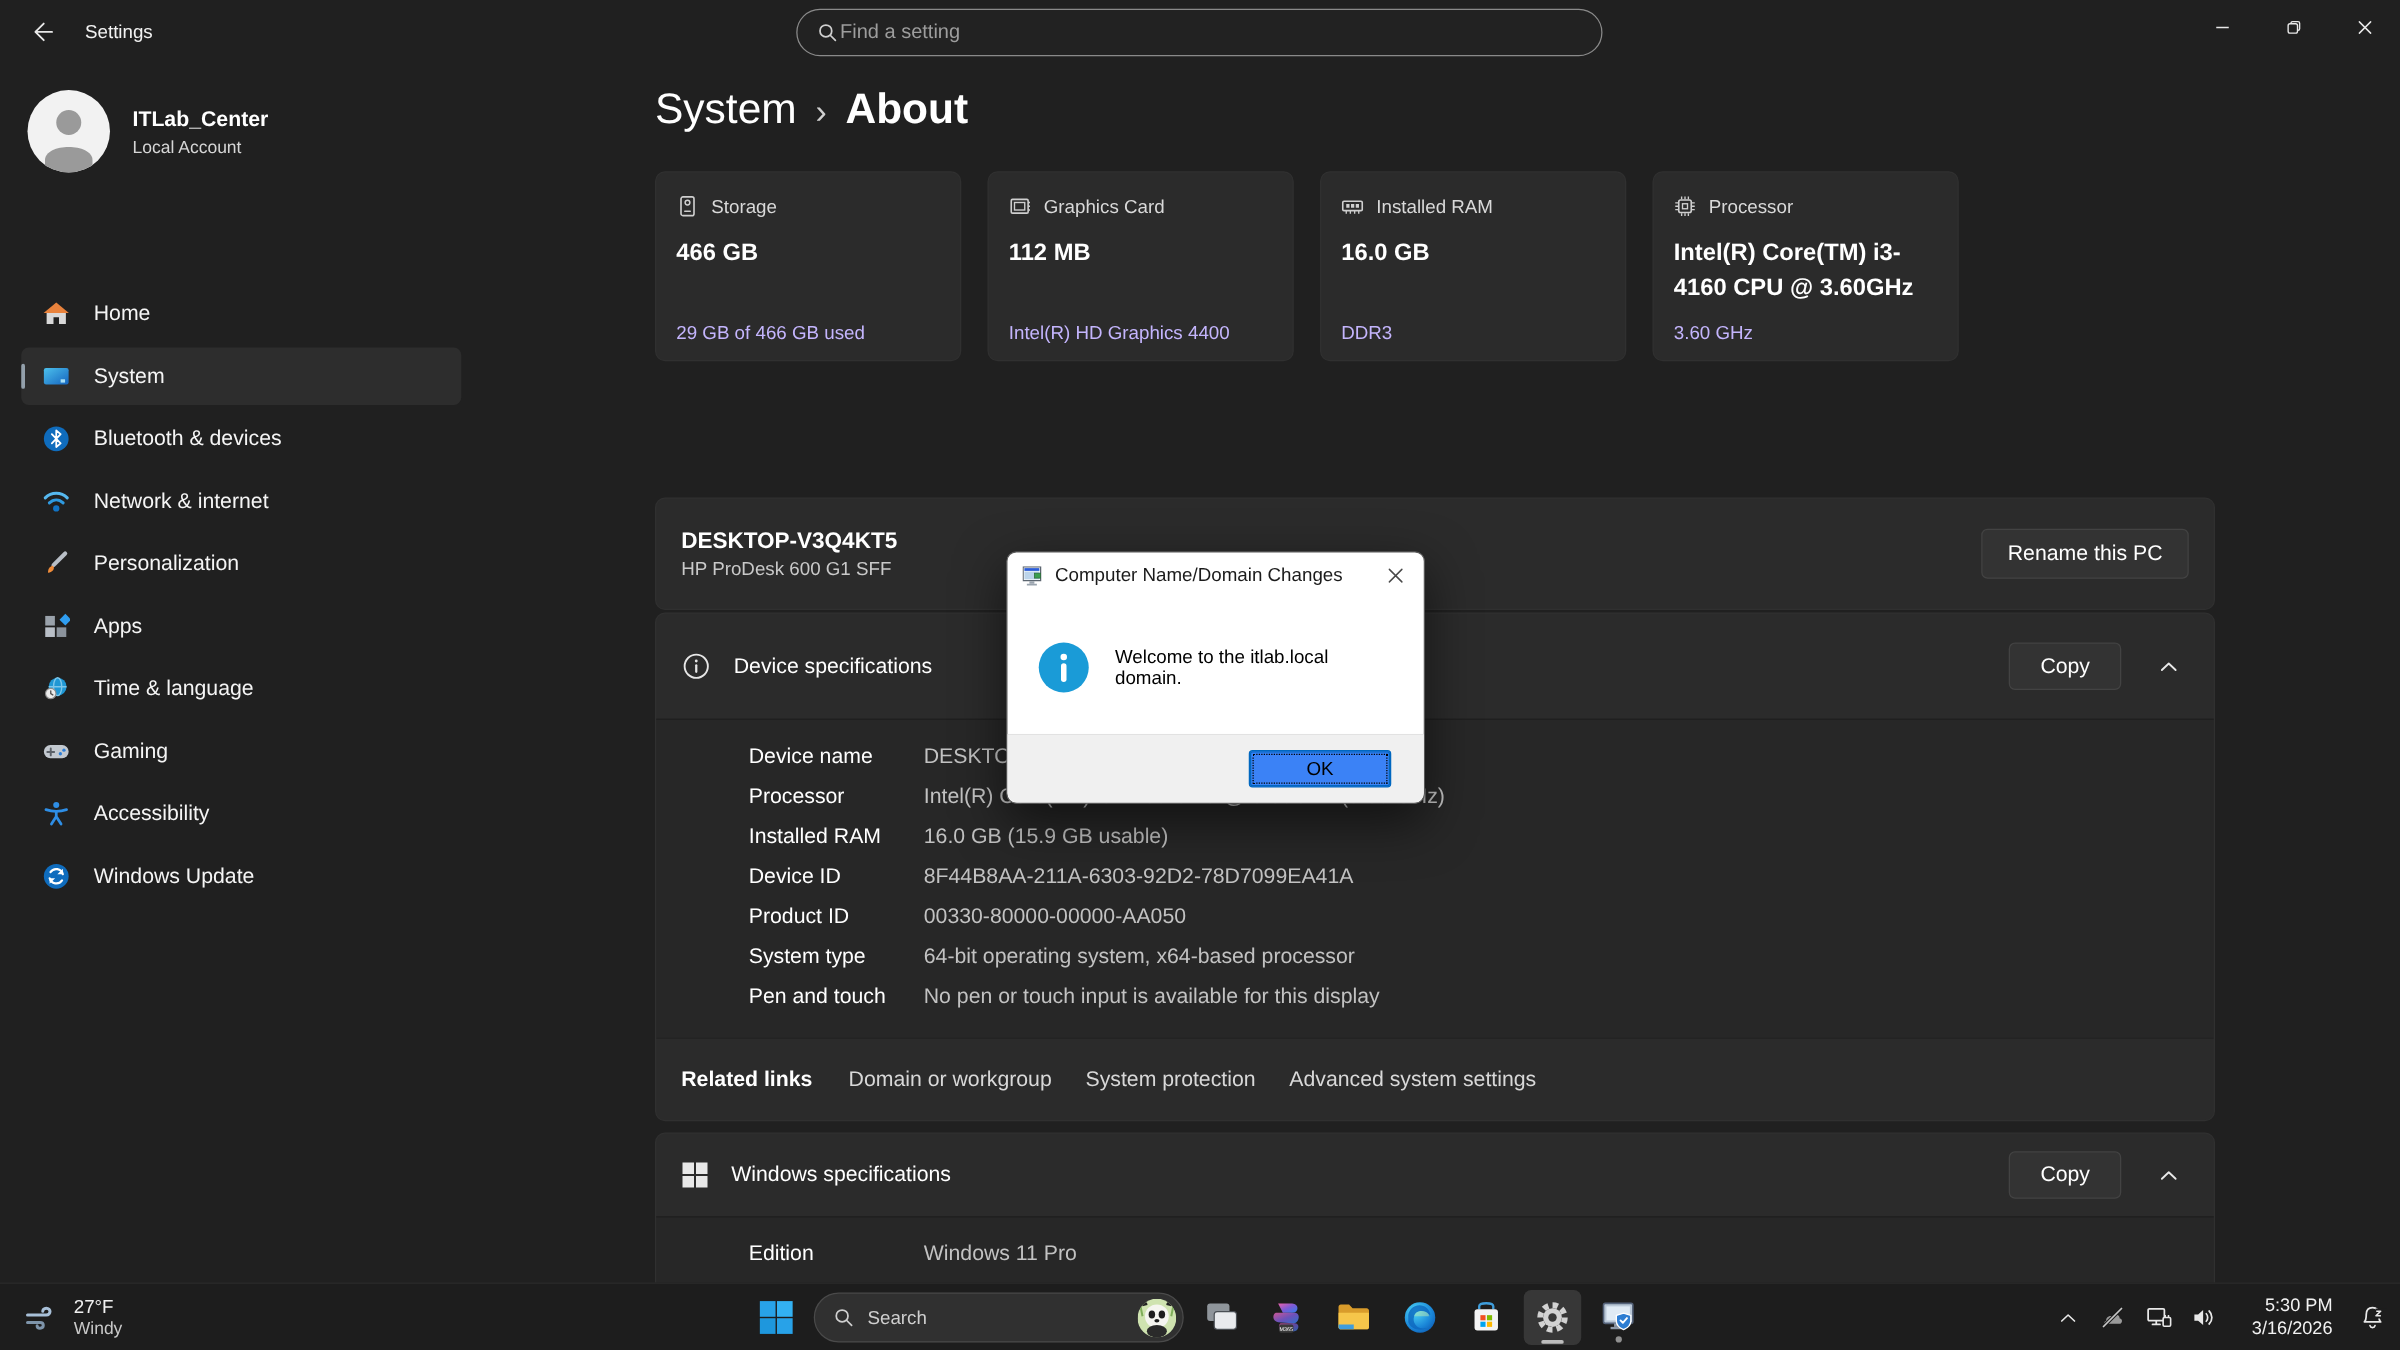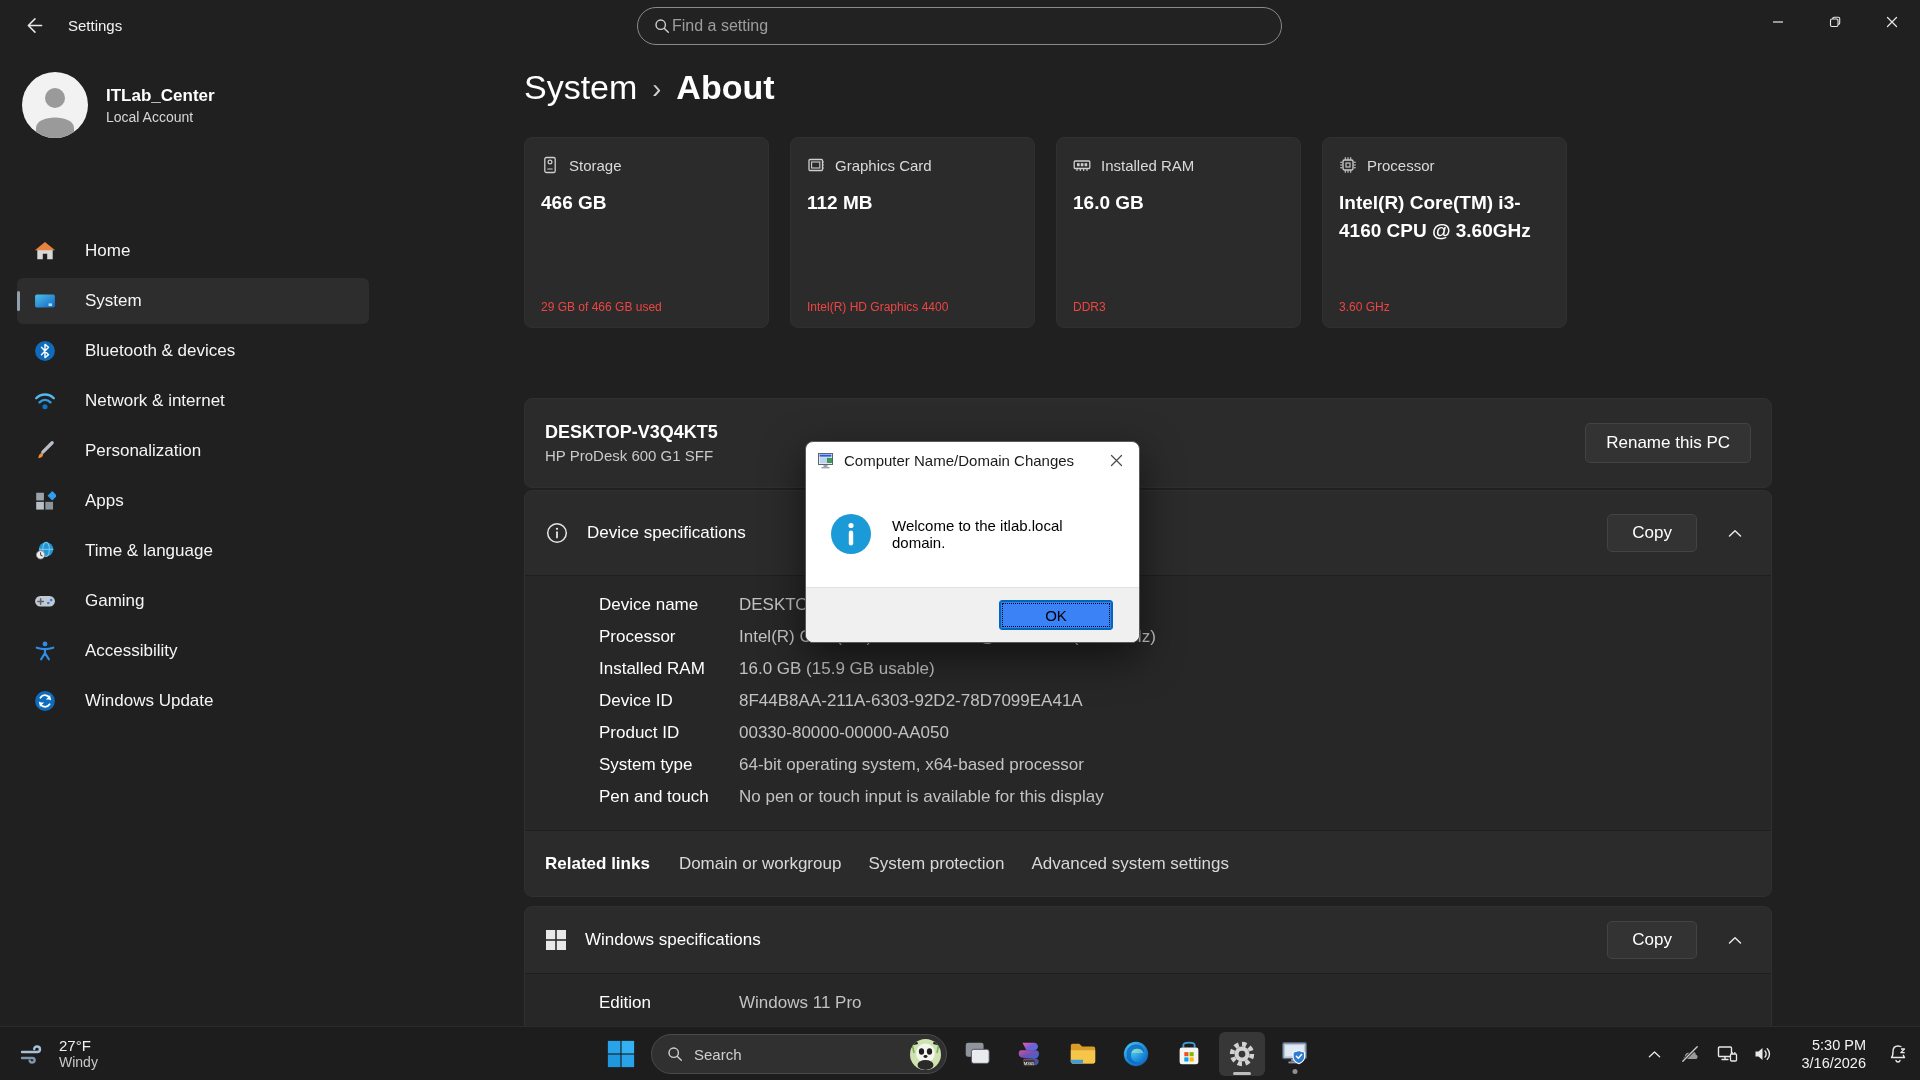--- a/index.html
+++ b/index.html
@@ -28,39 +28,39 @@
            align-items:center;justify-content:center}
 
   
   .sidebar{position:absolute;top:50px;left:0;width:380px;bottom:54px}
   .account{position:absolute;top:22px;left:22px;display:flex;align-items:center;gap:18px}
   .avatar{width:66px;height:66px;border-radius:50%;background:#f2f2f2;display:flex;
           align-items:center;justify-content:center;overflow:hidden}
   .acc-name{font-size:17px;font-weight:700}
   .acc-type{font-size:14px;color:#d6d6d6;margin-top:3px}
   .nav{position:absolute;top:178px;left:17px;right:11px}
-  .nav-item{height:46px;margin-bottom:4px;display:flex;align-items:center;gap:28px;
+  .nav-item{height:46px;margin-bottom:4px;display:flex;align-items:center;gap:18px;
             padding-left:16px;border-radius:6px;position:relative;font-size:17px;color:#f5f5f5}
   .nav-item .nico{width:24px;display:flex;justify-content:center}
   .nav-item.selected{background:var(--selected-bg)}
   .nav-item.selected::before{content:'';position:absolute;left:0;top:13px;bottom:13px;width:3px;
             border-radius:2px;background:var(--accent-pill)}
 
   
   .breadcrumb{position:absolute;left:524px;top:68px;display:flex;align-items:center;gap:15px;font-size:34px}
   .crumb-section{font-weight:400;color:#fff}
   .crumb-sep{font-size:27px;color:#d0d0d0;padding-top:3px}
   .crumb-page{font-weight:700}
 
   .cards{position:absolute;left:524px;top:137px;display:flex;gap:21px}
-  .card{width:245px;height:191px;background:var(--card-bg);border:1px solid #303030;
+  .card{width:245px;height:152px;background:var(--card-bg);border:1px solid #303030;
         border-radius:8px;padding:18px 16px;position:relative}
   .card-head{display:flex;align-items:center;gap:10px;color:#d9d9d9;font-size:15px}
   .card-value{margin-top:15px;font-size:19px;font-weight:700;line-height:28px}
-  .card-foot{position:absolute;left:16px;bottom:13px;font-size:12px;color:#ef4444}
+  .card-foot{position:absolute;left:16px;bottom:13px;font-size:15px;color:#c4b5fd}
 
   .panel{position:absolute;left:524px;width:1248px;background:var(--card-bg);
          border:1px solid #303030;border-radius:8px}
   .device-panel{top:398px;height:90px;display:flex;align-items:center;padding:0 20px}
   .dev-name{font-size:18px;font-weight:700}
   .dev-model{font-size:15px;color:#c9c9c9;margin-top:4px}
   .btn{background:#333;border:1px solid #434343;border-radius:5px;color:#fff;
        font-size:17px;padding:9px 20px}
   .rename-btn{margin-left:auto}
 

